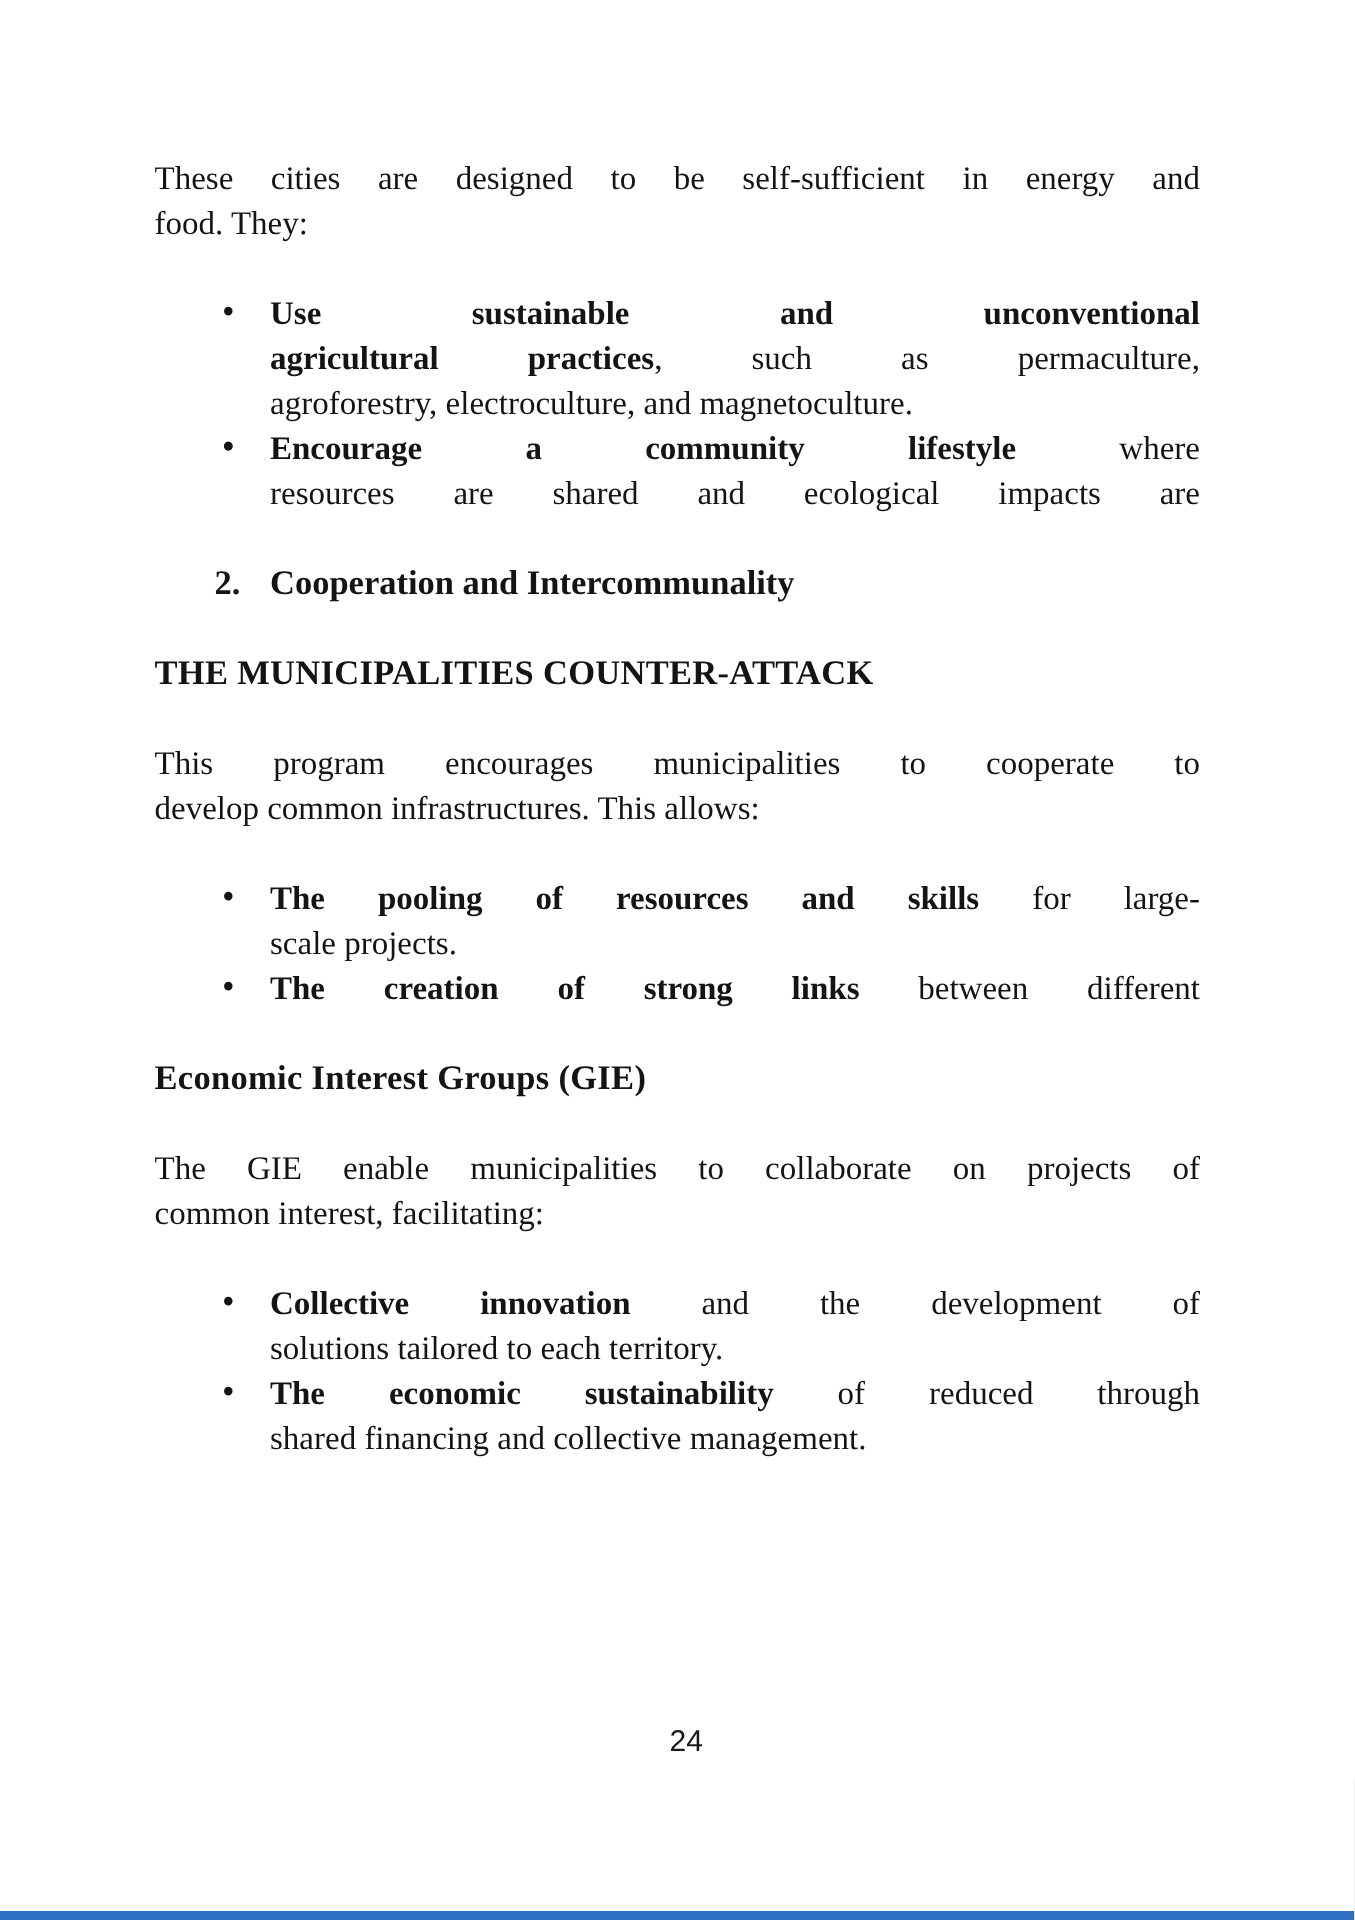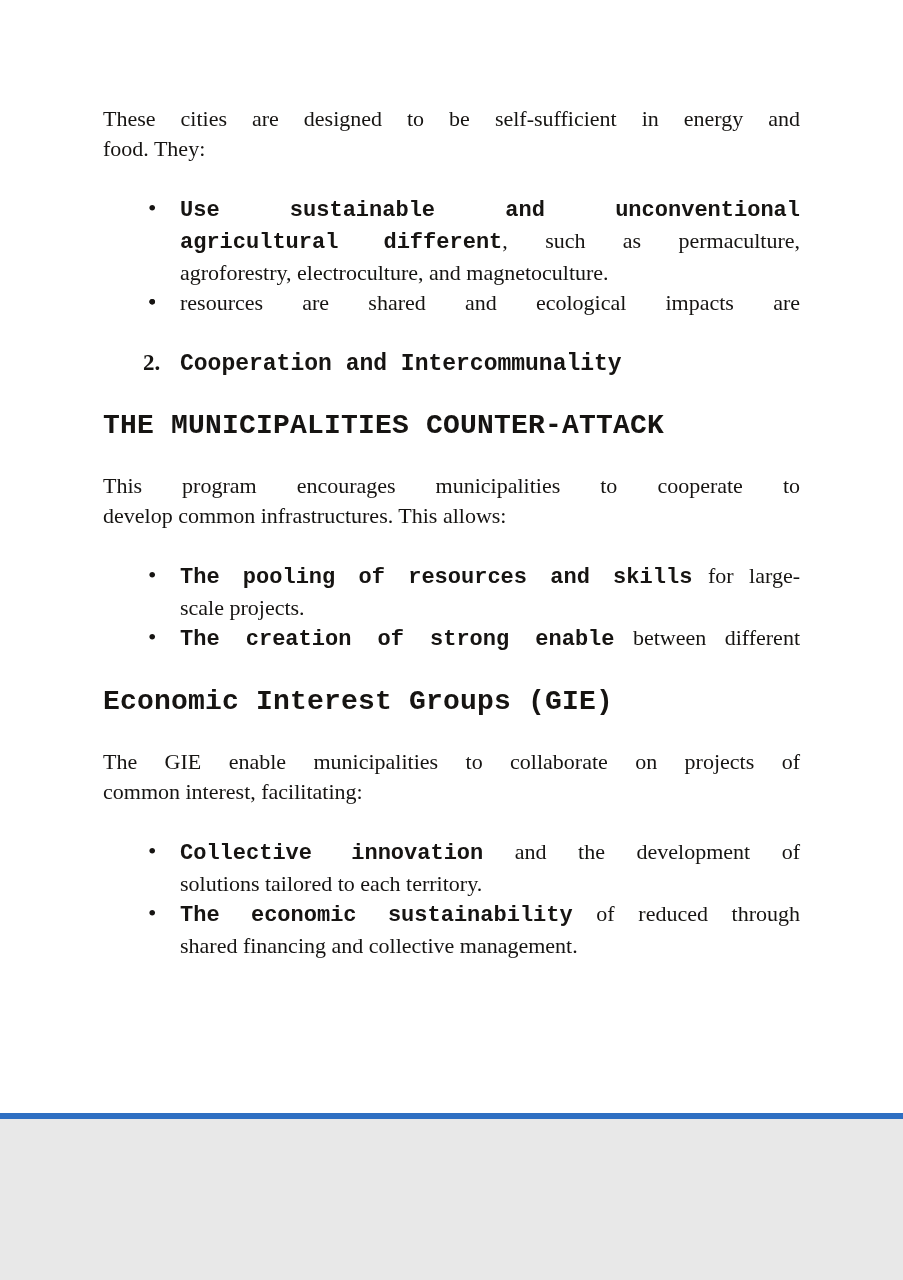--- a/index.html
+++ b/index.html
@@ -1,18 +1,18 @@
 <!DOCTYPE html>
 <html><head>
 <meta charset="utf-8">
 <style>
   html,body{margin:0;padding:0;background:#e8e8e8;}
   .page{
     position:relative;
-    width:903px;height:1119px;
+    width:903px;height:1280px;
     background:#ffffff;
     overflow:hidden;
     margin:0 auto;
     font-family:"Liberation Serif", serif;
     color:#161412;
   }
   .content{
     position:absolute;
     left:103px;top:104px;width:697px;
     font-size:22px;line-height:30px;
@@ -20,39 +20,39 @@
   .block{margin:0 0 30px 0;}
   .line{
     text-align:justify;
     text-align-last:justify;
     -moz-text-align-last:justify;
   }
   .line.last{
     text-align-last:left;
     -moz-text-align-last:left;
   }
-  .line b{font-weight:bold;font-family:Liberation Mono, monospace;}
+  .line b{font-weight:bold;}
   .li{position:relative;padding-left:77px;}
   .li .marker{
     position:absolute;left:45px;top:-1px;
     font-size:24px;line-height:30px;
   }
   .numbered-heading{
     position:relative;
     padding-left:77px;
     font-weight:bold;
     font-size:23px;
   }
   .numbered-heading .num{
     position:absolute;left:40px;top:0;
     font-weight:bold;
   }
   .heading{
     font-weight:bold;
-    font-size:28px;
+    font-size:23px;
     letter-spacing:0.2px;
     margin-top:23px;
   }
   .heading .line, .numbered-heading .line{
     text-align-last:left;
     -moz-text-align-last:left;
     text-align:center;
   }
   .page-footer{
     position:absolute;
@@ -75,28 +75,29 @@
 <div class="page" style="background: rgb(255, 255, 255); color: rgb(22, 20, 18);">
   <div class="content">
       <div class="block paragraph">
         <div class="line"><span class="seg">These cities are designed to be self-sufficient in energy and</span></div>
         <div class="line last"><span class="seg">food. They:</span></div>
       </div>
       <div class="block list">
         <div class="li">
           <span class="marker">•</span>
           <div class="line"><b class="seg">Use sustainable and unconventional</b></div>
-          <div class="line"><b class="seg">agricultural different</b><span class="seg">, such as permaculture,</span></div>
+          <div class="line"><b class="seg">agricultural practices</b><span class="seg">, such as permaculture,</span></div>
           <div class="line last"><span class="seg">agroforestry, electroculture, and magnetoculture.</span></div>
         </div>
         <div class="li">
           <span class="marker">•</span>
         </div>
         <div class="li">
           <span class="marker">•</span>
+          <div class="line"><b class="seg">Encourage a community lifestyle</b><span class="seg"> where</span></div>
           <div class="line"><span class="seg">resources are shared and ecological impacts are</span></div>
         </div>
       </div>
       <div class="block numbered-heading">
         <span class="num">2.</span>
         <div class="line last"><b class="seg">Cooperation and Intercommunality</b></div>
       </div>
       <div class="block heading">
         <div class="line last"><b class="seg">THE MUNICIPALITIES COUNTER-ATTACK</b></div>
       </div>
@@ -105,21 +106,21 @@
         <div class="line last"><span class="seg">develop common infrastructures. This allows:</span></div>
       </div>
       <div class="block list">
         <div class="li">
           <span class="marker">•</span>
           <div class="line"><b class="seg">The pooling of resources and skills</b><span class="seg"> for large-</span></div>
           <div class="line last"><span class="seg">scale projects.</span></div>
         </div>
         <div class="li">
           <span class="marker">•</span>
-          <div class="line"><b class="seg">The creation of strong enable</b><span class="seg"> between different</span></div>
+          <div class="line"><b class="seg">The creation of strong links</b><span class="seg"> between different</span></div>
         </div>
       </div>
       <div class="block heading">
         <div class="line last"><b class="seg">Economic Interest Groups (GIE)</b></div>
       </div>
       <div class="block paragraph">
         <div class="line"><span class="seg">The GIE enable municipalities to collaborate on projects of</span></div>
         <div class="line last"><span class="seg">common interest, facilitating:</span></div>
       </div>
       <div class="block list">

